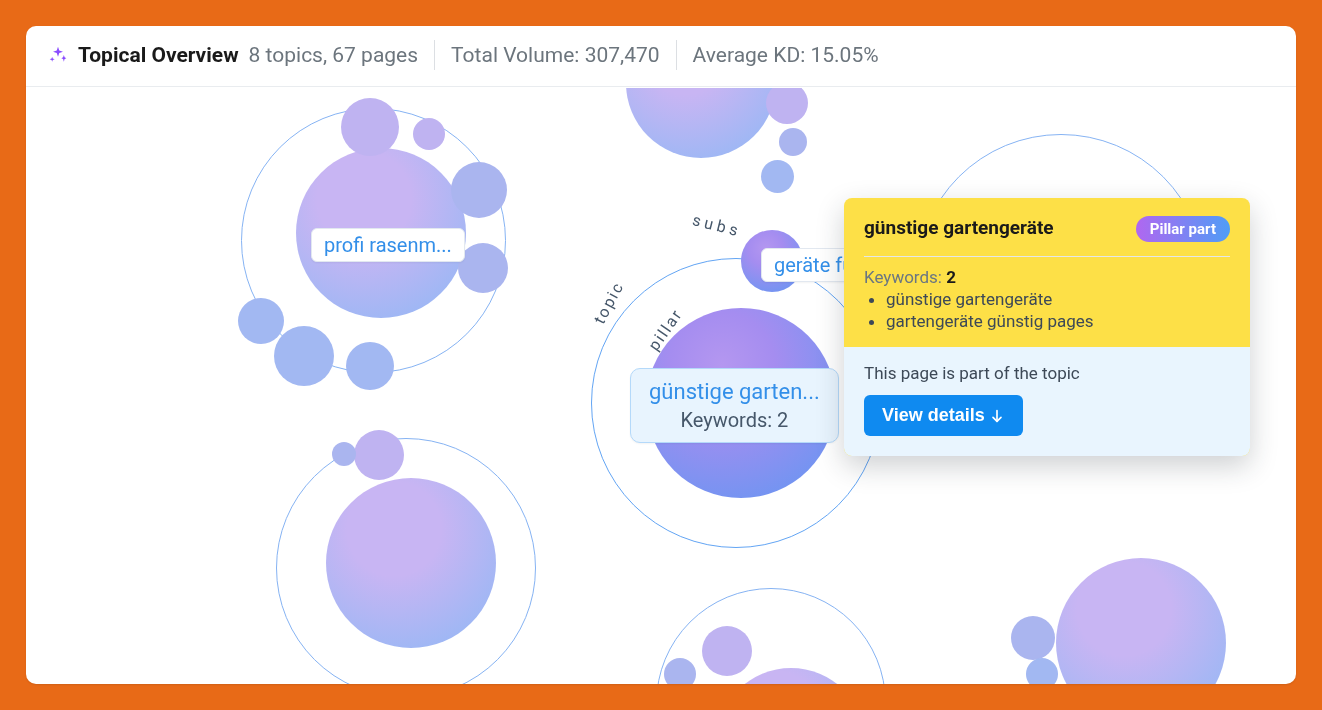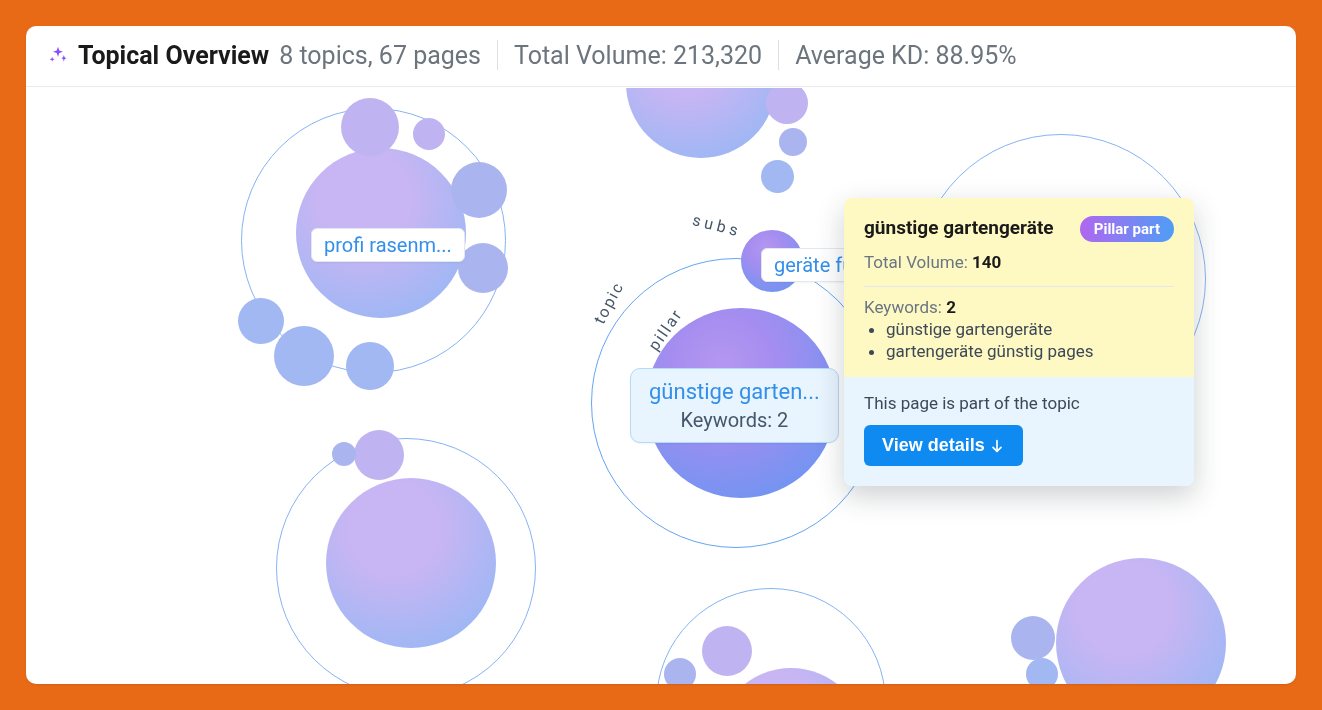--- a/index.html
+++ b/index.html
@@ -1,20 +1,20 @@
 <!DOCTYPE html>
 <html><head>
 <meta charset="utf-8">
 <style>
 * { box-sizing: border-box; margin: 0; padding: 0; }
 body { font-family: -apple-system, BlinkMacSystemFont, "Segoe UI", Roboto, Helvetica, Arial, sans-serif; background: #e86a17; padding: 26px; }
 .panel { width: 100%; height: 658px; background: #fff; border-radius: 10px; overflow: hidden; position: relative; box-shadow: 0 1px 2px rgba(0,0,0,0.1); }
 
 
-.header { display: flex; align-items: center; gap: 10px; padding: 14px 22px 16px 22px; border-bottom: 1px solid #e9ecef; font-size: 25px; color: #6c757d; }
+.header { display: flex; align-items: center; gap: 10px; padding: 14px 22px 16px 22px; border-bottom: 1px solid #e9ecef; font-size: 21px; color: #6c757d; }
 .header .icon { color: #8a4cff; display: flex; }
 .header .title { color: #1a1a1a; font-weight: 700; }
 .header .stat { white-space: nowrap; }
 .header .vbar { width: 1px; height: 30px; background: #dcdfe3; margin: 0 6px; }
 
 
 .canvas { position: absolute; top: 62px; left: 0; right: 0; bottom: 0; overflow: hidden; }
 .bubble { position: absolute; border-radius: 50%; }
 .grad1 { background: radial-gradient(circle at 40% 30%, #c8b5f3 0%, #c8b5f3 30%, #8db8f5 100%); }
 .grad2 { background: radial-gradient(circle at 40% 30%, #b497f0 0%, #a58df0 30%, #5f97f2 100%); }
@@ -24,21 +24,21 @@
 .ring { position: absolute; border: 1px solid #86b3f3; border-radius: 50%; background: transparent; }
 .main-ring { border-color: #63a5f4; }
 
 
 .chip { position: absolute; background: #fff; border: 1px solid #e2e8f0; border-radius: 6px; padding: 4px 12px; font-size: 20px; color: #338fe9; white-space: nowrap; box-shadow: 0 1px 2px rgba(0,0,0,0.05); }
 .chip.big { background: #e8f4fe; border: 1px solid #b4d9fa; border-radius: 10px; padding: 10px 18px; text-align: center; font-size: 22px; }
 .chip.big .sub { color: #46576a; font-size: 20px; margin-top: 4px; }
 .topic-label { position: absolute; font-size: 16px; color: #46576a; letter-spacing: 2px; }
 
 
-.tooltip { position: absolute; width: 350px; background: #fef9c3; border-radius: 8px; box-shadow: 0 10px 28px rgba(30,40,50,0.22); overflow: hidden; }
+.tooltip { position: absolute; width: 406px; background: #fde047; border-radius: 8px; box-shadow: 0 10px 28px rgba(30,40,50,0.22); overflow: hidden; }
 .tooltip .top { padding: 18px 20px 14px 20px; }
 .tooltip .hdr { display: flex; justify-content: space-between; align-items: flex-start; gap: 10px; }
 .tooltip .hdr h3 { font-size: 19px; font-weight: 700; color: #1a1a1a; line-height: 1.25; }
 .badge { display: inline-block; padding: 4px 14px; border-radius: 999px; font-size: 15px; font-weight: 700; color: #fff; background: linear-gradient(90deg, #b067f0 0%, #4f9df6 100%); white-space: nowrap; }
 .kv { margin-top: 10px; font-size: 17px; color: #6a7682; }
 .kv strong { color: #1a1a1a; font-weight: 700; }
 .dot { display: inline-block; width: 11px; height: 11px; border-radius: 50%; background: #0f9960; margin-left: 6px; vertical-align: middle; }
 .divider { height: 1px; background: #e4e7eb; margin: 14px 0 10px 0; }
 .tooltip ul { list-style: disc; padding-left: 22px; color: #3d4957; font-size: 17px; }
 .tooltip ul li { margin: 2px 0; }
@@ -56,26 +56,26 @@
     <span class="icon">
       <svg width="20" height="20" viewBox="0 0 24 24" fill="currentColor">
           <path d="M12 2l1.5 4.5L18 8l-4.5 1.5L12 14l-1.5-4.5L6 8l4.5-1.5L12 2zm7 10l.9 2.7L22 16l-2.1.9L19 20l-.9-3.1L16 16l2.1-1.3L19 12zM5 14l.7 2.1L8 17l-2.3.9L5 20l-.7-2.1L2 17l2.3-.9L5 14z"></path>
         </svg>
     </span>
     <span class="title">Topical Overview</span>
     <span class="stat">8 topics, 67 pages</span>
     <div class="vbar"></div>
     <span class="stat">
       <span>Total Volume:</span>
-      <span>213,320</span>
+      <span>307,470</span>
     </span>
     <div class="vbar"></div>
     <span class="stat">
       <span>Average KD:</span>
-      <span>88.95%</span>
+      <span>15.05%</span>
     </span>
   </div>
 
   <div class="canvas">
 
     <div class="bubble grad1" style="left:600px; top:-80px; width:150px; height:150px;"></div>
     <div class="bubble solidP" style="left:740px; top:-6px; width:42px; height:42px;"></div>
     <div class="bubble solidP2" style="left:753px; top:40px; width:28px; height:28px;"></div>
     <div class="bubble solidB" style="left:735px; top:72px; width:33px; height:33px;"></div>
 
@@ -124,24 +124,20 @@
     <div class="bubble grad1" style="left:1030px; top:470px; width:170px; height:170px;"></div>
     <div class="bubble solidP2" style="left:985px; top:528px; width:44px; height:44px;"></div>
     <div class="bubble solidB" style="left:1000px; top:570px; width:32px; height:32px;"></div>
 
     <div class="tooltip" style="left:818px; top:110px;">
       <div class="top">
         <div class="hdr">
           <h3>günstige gartengeräte</h3>
           <span class="badge">Pillar part</span>
         </div>
-        <div class="kv">
-          <span>Total Volume:</span>
-          <strong>140</strong>
-        </div>
         <div class="divider"></div>
         <div class="kv" style="margin-top:0;">
           <span>Keywords:</span>
           <strong>2</strong>
         </div>
         <ul>
           <li>günstige gartengeräte</li>
           <li>gartengeräte günstig pages</li>
         </ul>
       </div>

